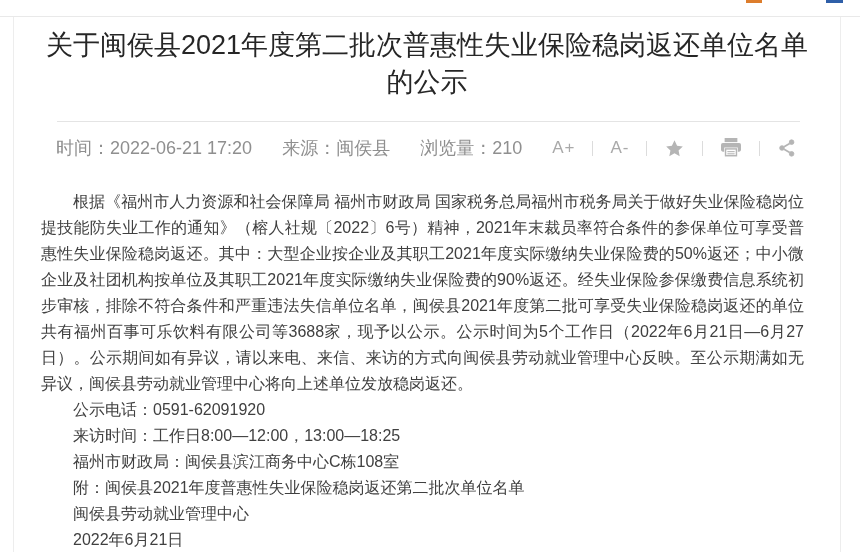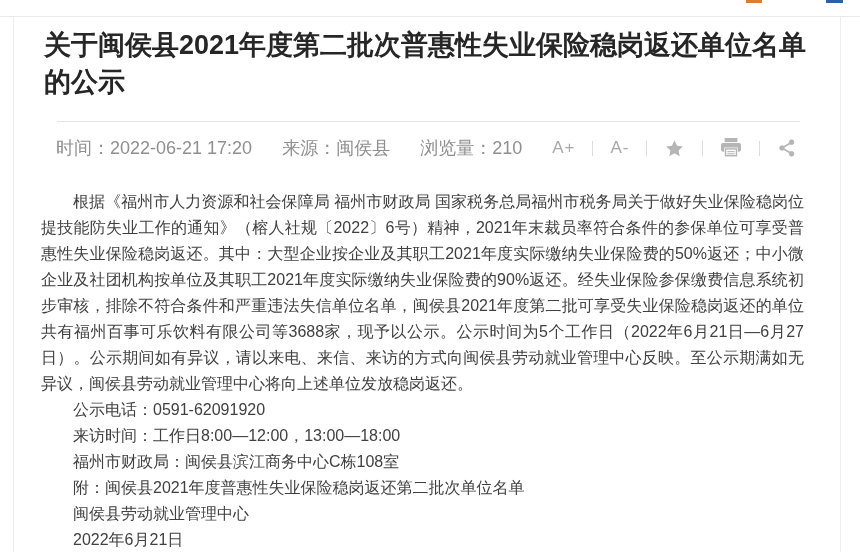--- a/index.html
+++ b/index.html
@@ -12,22 +12,22 @@
   .frag { position:absolute; top:0; height:3px; }
   .frag-orange { left:746px; width:16px; background:#dd7d2c; }
   .frag-blue  { left:826px; width:17px; background:#2f5fa8; }
 
   .card {
     position:absolute; top:17px; left:13px; width:828px; height:535px;
     box-sizing:border-box; background:#fff;
     border-left:1px solid #ededed; border-right:1px solid #ededed;
   }
   .title {
-    margin:10px 30px 0; text-align:left;
-    font-size:27px; line-height:37px; font-weight:700; color:#262626;
+    margin:10px 30px 0; text-align:center;
+    font-size:27px; line-height:37px; font-weight:400; color:#262626;
   }
   .title-divider { border:none; border-top:1px solid #e4e4e4; margin:20px 40px 0 43px; height:0; }
 
   .meta-row { display:flex; align-items:center; margin:13px 52px 0 42px; height:26px; }
   .meta-left { display:flex; align-items:center; font-size:18px; color:#8f8f8f; }
   .meta-item { margin-right:30px; white-space:nowrap; }
   .meta-item span { color:#8f8f8f; }
 
   .toolbar { margin-left:auto; display:flex; align-items:center; }
   .tb-text { font-size:17px; color:#a9a9a9; letter-spacing:1px; cursor:pointer; user-select:none; }
@@ -92,20 +92,20 @@
           <line x1="8.5" y1="10.6" x2="15.2" y2="6.5" stroke-width="2"></line>
           <line x1="8.5" y1="13.4" x2="15.2" y2="17.5" stroke-width="2"></line>
         </svg>
       </span>
     </div>
   </div>
 
   <div class="article">
     <p>根据《福州市人力资源和社会保障局 福州市财政局 国家税务总局福州市税务局关于做好失业保险稳岗位提技能防失业工作的通知》（榕人社规〔2022〕6号）精神，2021年末裁员率符合条件的参保单位可享受普惠性失业保险稳岗返还。其中：大型企业按企业及其职工2021年度实际缴纳失业保险费的50%返还；中小微企业及社团机构按单位及其职工2021年度实际缴纳失业保险费的90%返还。经失业保险参保缴费信息系统初步审核，排除不符合条件和严重违法失信单位名单，闽侯县2021年度第二批可享受失业保险稳岗返还的单位共有福州百事可乐饮料有限公司等3688家，现予以公示。公示时间为5个工作日（2022年6月21日—6月27日）。公示期间如有异议，请以来电、来信、来访的方式向闽侯县劳动就业管理中心反映。至公示期满如无异议，闽侯县劳动就业管理中心将向上述单位发放稳岗返还。</p>
     <p>公示电话：0591-62091920</p>
-    <p>来访时间：工作日8:00—12:00，13:00—18:00</p>
+    <p>来访时间：工作日8:00—12:00，13:00—18:25</p>
     <p>福州市财政局：闽侯县滨江商务中心C栋108室</p>
     <p>附：闽侯县2021年度普惠性失业保险稳岗返还第二批次单位名单</p>
     <p>闽侯县劳动就业管理中心</p>
     <p>2022年6月21日</p>
   </div>
 
 </div>
 
 </body></html>

